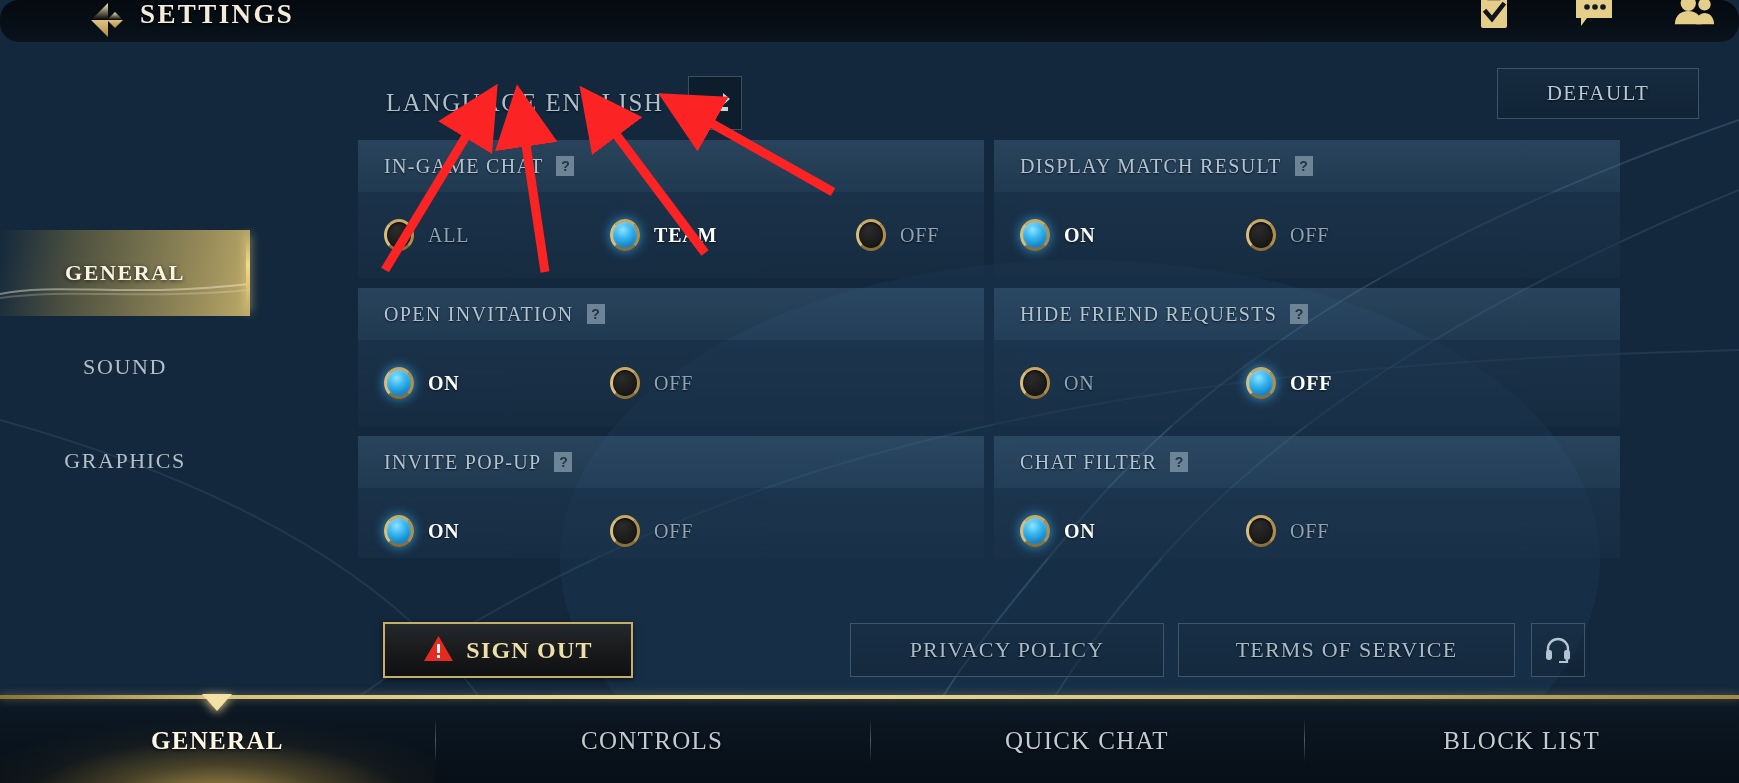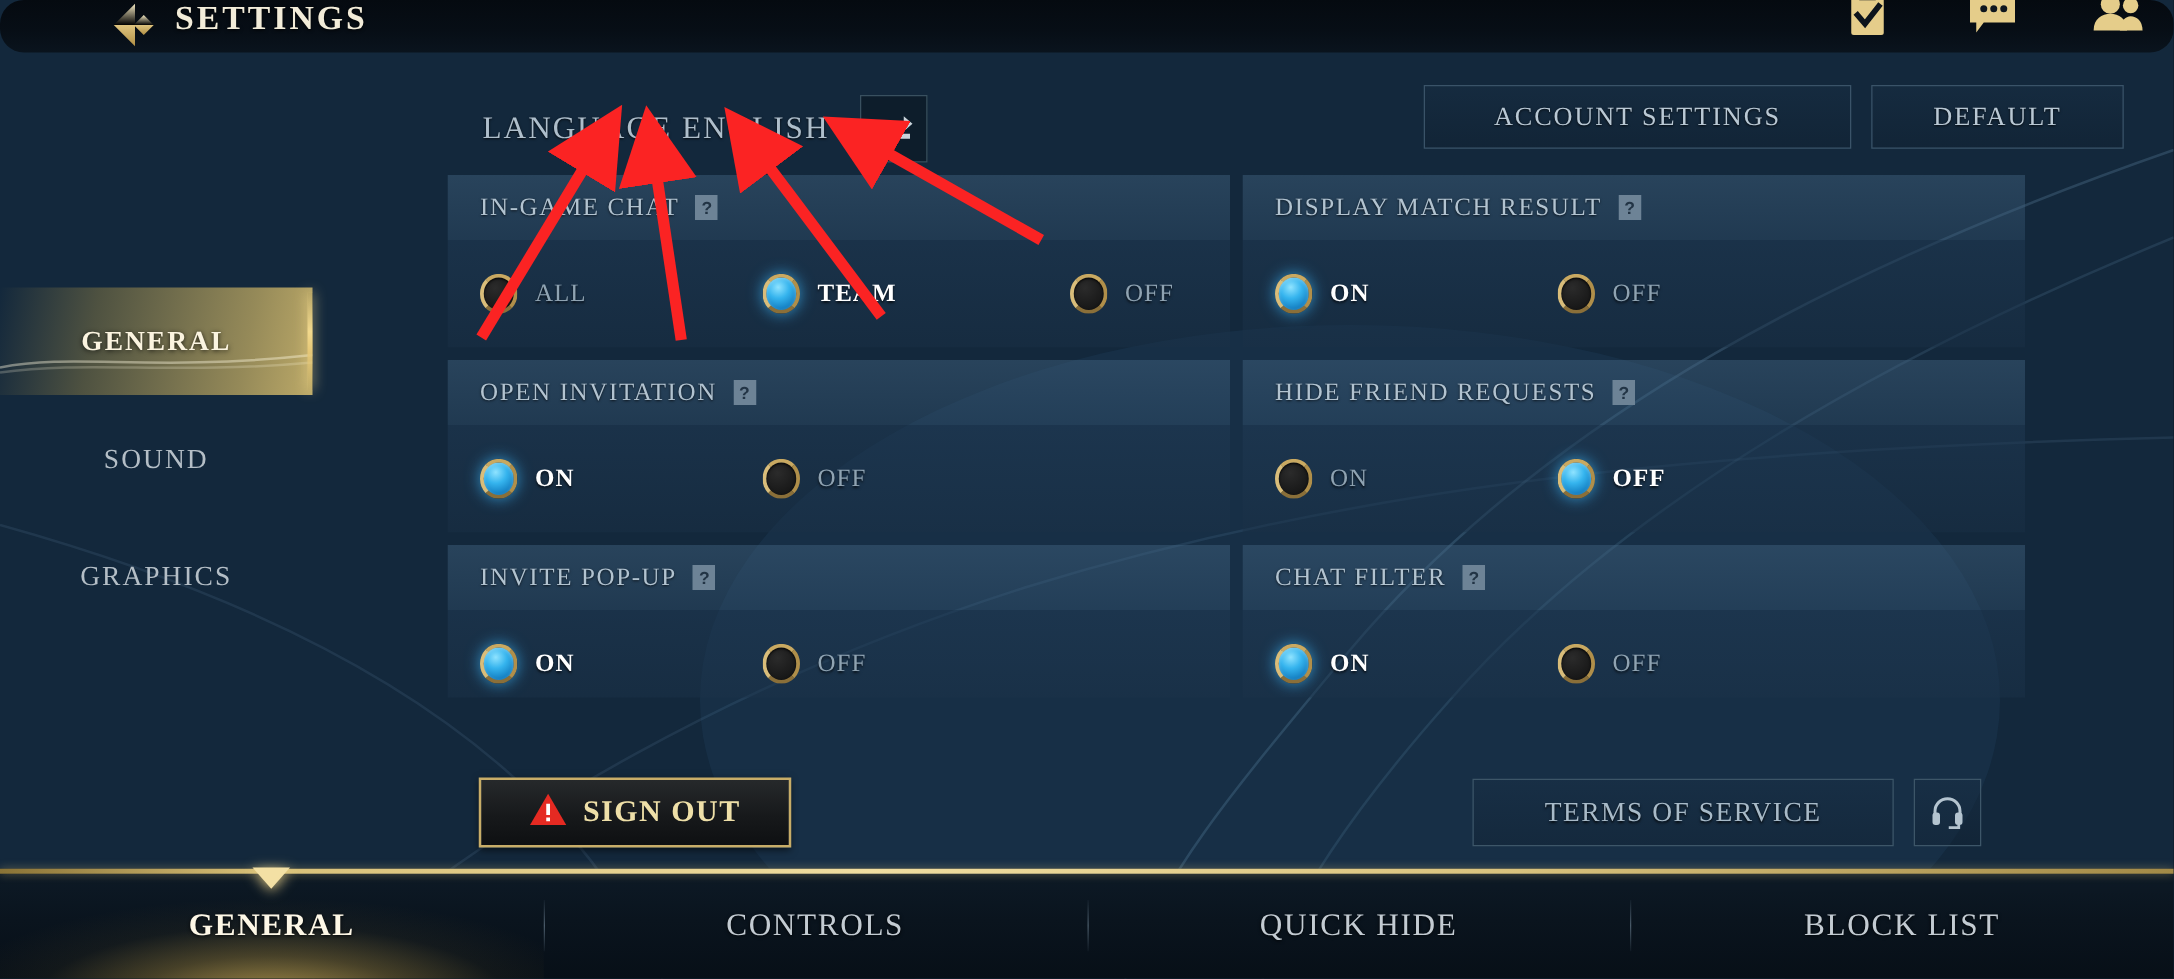--- a/index.html
+++ b/index.html
@@ -259,21 +259,20 @@
   <div class="lang-text">LANGUAGE ENGLISH</div>
   <div class="lang-swap">
     <svg width="32" height="26" viewBox="0 0 32 26">
       <path d="M3,7 L24,7 L24,3 L31,9 L24,15 L24,11 L3,11 Z" fill="#c9d3da"></path>
       <path d="M29,17 L8,17 L8,13 L1,19 L8,25 L8,21 L29,21 Z" fill="#c9d3da"></path>
     </svg>
   </div>
 </div>
 
 <div class="topright">
-  <div class="tr-btn account">ACCOUNT SETTINGS</div>
   <div class="tr-btn default">DEFAULT</div>
 </div>
 
 <div class="sidebar">
   <div class="side-item active">
     <svg class="wave" viewBox="0 0 250 22" preserveAspectRatio="none">
       <path d="M0,16 C60,4 120,20 250,6" fill="none" stroke="rgba(255,250,225,0.75)" stroke-width="2"></path>
       <path d="M0,20 C70,10 140,22 250,12" fill="none" stroke="rgba(255,250,225,0.4)" stroke-width="2"></path>
     </svg>
     <span>GENERAL</span>
@@ -400,20 +399,21 @@
   <div class="signout">
     <span>
       <svg width="31" height="27" viewBox="0 0 31 27">
         <path d="M15.5,1 L30,26 L1,26 Z" fill="#e52a22"></path>
         <rect x="14" y="9" width="3" height="9" fill="#ffffff"></rect>
         <rect x="14" y="20" width="3" height="3" fill="#ffffff"></rect>
       </svg>
     </span>
     <span class="signout-label">SIGN OUT</span>
   </div>
+  <div class="policy-btn privacy">PRIVACY POLICY</div>
   <div class="policy-btn terms">TERMS OF SERVICE</div>
   <div class="support-btn">
     <svg width="28" height="28" viewBox="0 0 28 28">
       <path d="M4,16 L4,13 A10,10 0 0 1 24,13 L24,16" fill="none" stroke="#b4c4d0" stroke-width="2.4"></path>
       <rect x="2" y="14" width="6" height="10" rx="2.4" fill="#b4c4d0"></rect>
       <rect x="20" y="14" width="6" height="10" rx="2.4" fill="#b4c4d0"></rect>
       <path d="M23,24 L23,26 L15,26" fill="none" stroke="#b4c4d0" stroke-width="2.2"></path>
     </svg>
   </div>
 </div>
@@ -421,21 +421,21 @@
 <div class="tabbar">
   <div class="tab-gold-line"></div>
   <div class="tab active">
     <span class="tab-chevron"></span>
     <span>GENERAL</span>
   </div>
   <div class="tab">
     <span>CONTROLS</span>
   </div>
   <div class="tab">
-    <span>QUICK HIDE</span>
+    <span>QUICK CHAT</span>
   </div>
   <div class="tab">
     <span>BLOCK LIST</span>
   </div>
 </div>
 
 <div class="arrows">
   <svg width="1739" height="783" viewBox="0 0 1739 783">
     <defs>
       <marker id="ah" markerWidth="7" markerHeight="7" refX="3.2" refY="3.5" orient="auto">

